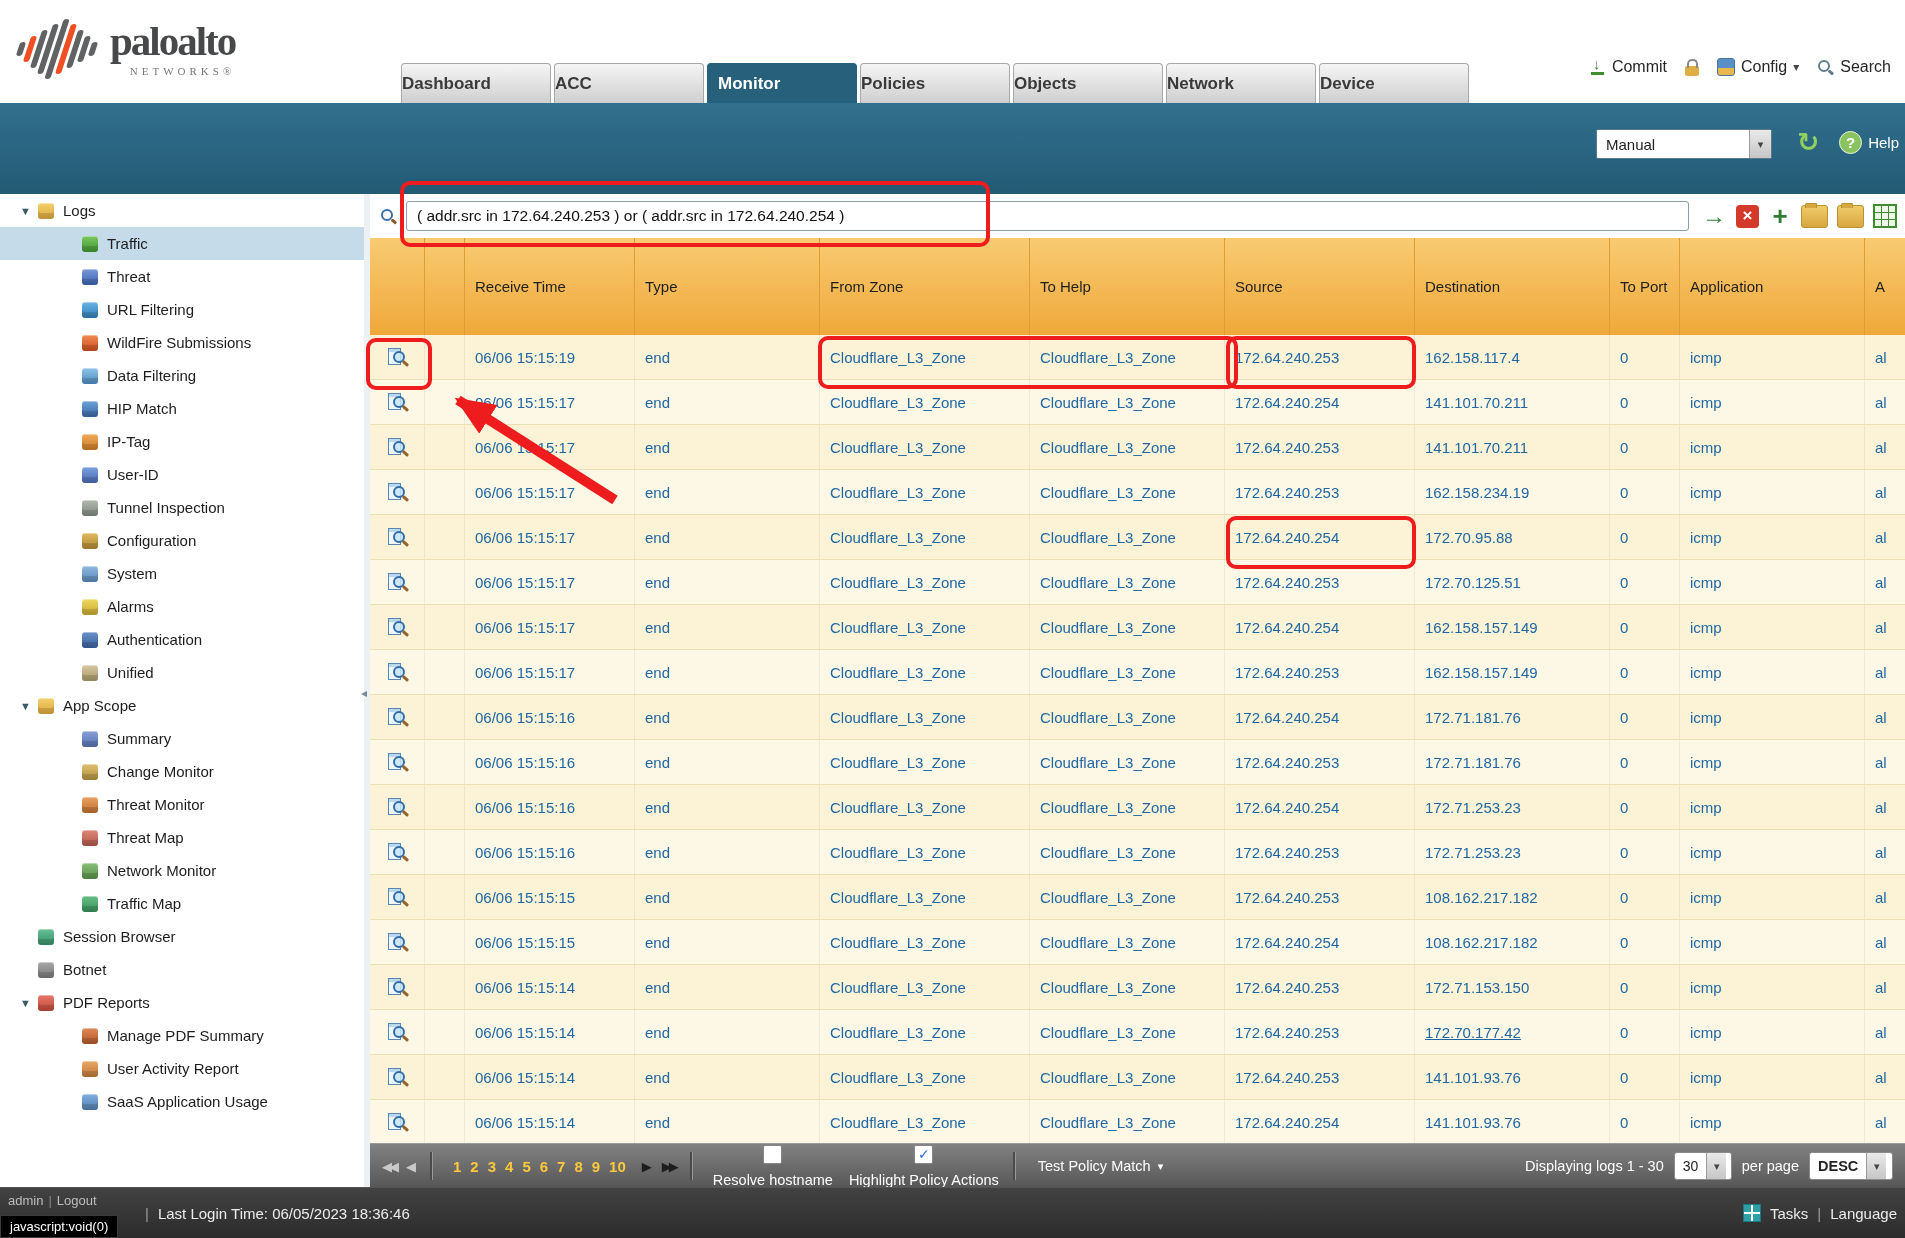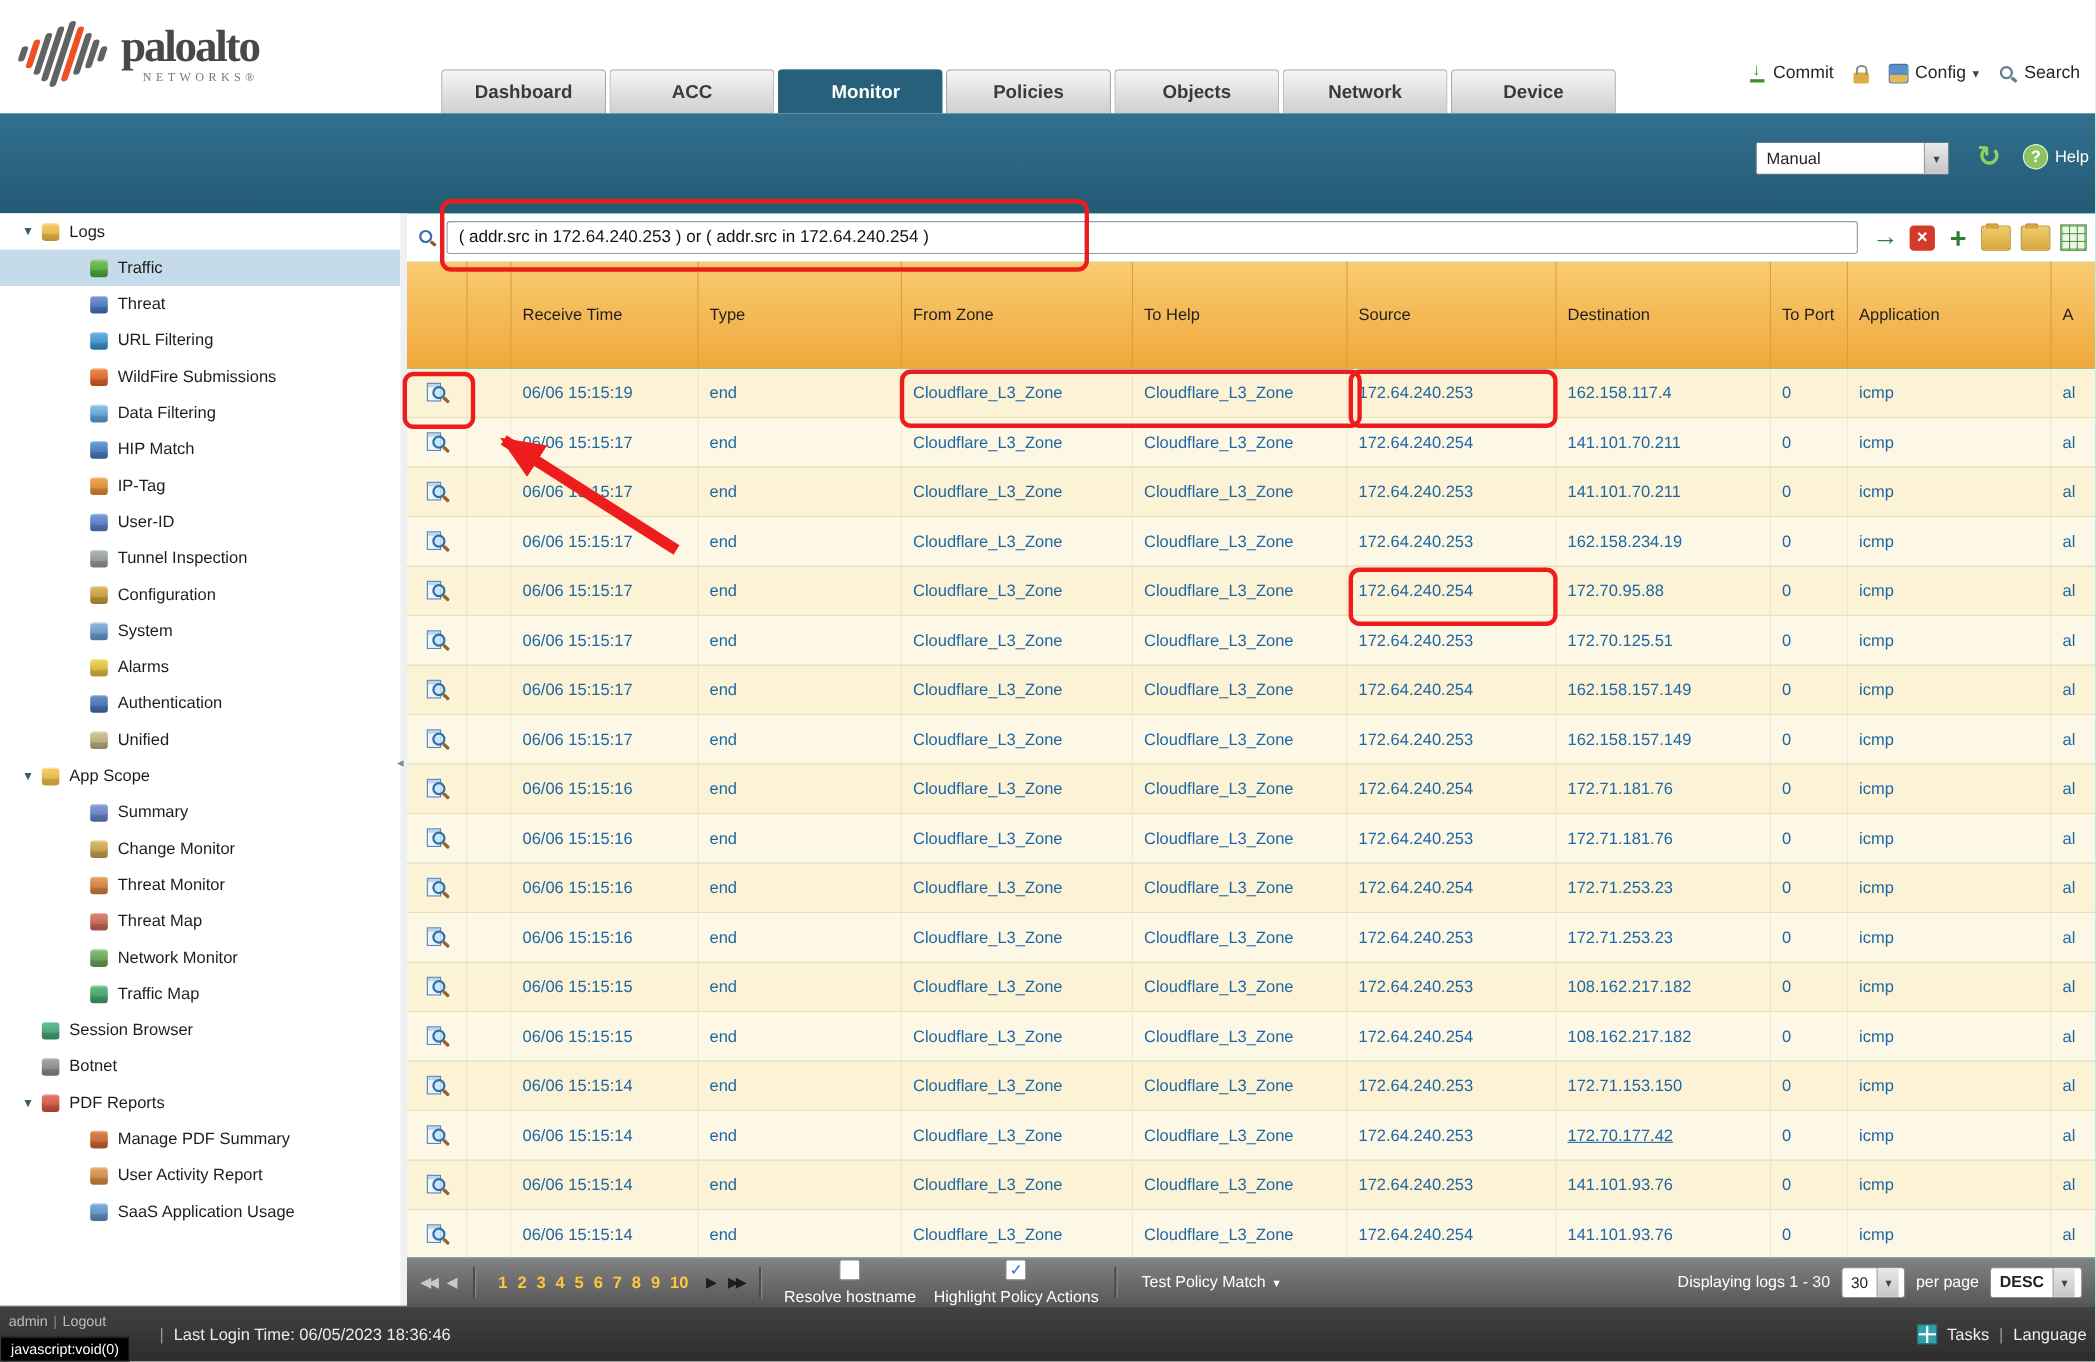--- a/index.html
+++ b/index.html
@@ -14,21 +14,21 @@
   .brandmark i:nth-child(1){height:14px}.brandmark i:nth-child(2){height:26px;background:#f04e23}
   .brandmark i:nth-child(3){height:38px}.brandmark i:nth-child(4){height:50px}
   .brandmark i:nth-child(5){height:60px}.brandmark i:nth-child(6){height:50px;background:#f04e23}
   .brandmark i:nth-child(7){height:38px}.brandmark i:nth-child(8){height:26px}
   .brandmark i:nth-child(9){height:14px}
   .brandtext{margin-left:14px;display:flex;flex-direction:column;font-family:Liberation Serif, serif;}
   .brand-main{font-size:41px;font-weight:bold;color:#47484a;letter-spacing:-2px;line-height:1;}
   .brand-sub{font-size:11px;letter-spacing:4px;color:#77787a;text-align:right;margin-top:3px;}
 
   .tabs{position:absolute;left:401px;bottom:0;display:flex;}
-  .tab{width:150px;height:40px;line-height:40px;text-align:center;font-size:17px;font-weight:bold;color:#3a3a3a;
+  .tab{width:150px;height:40px;line-height:40px;text-align:left;font-size:17px;font-weight:bold;color:#3a3a3a;
        background:linear-gradient(#f5f5f5,#cfcfcf);border:1px solid #a8a8a8;border-bottom:none;
        border-radius:4px 4px 0 0;margin-right:3px;box-sizing:border-box;cursor:pointer;}
   .tab.active{background:#27607a;border-color:#27607a;color:#fff;padding-left:10px;}
 
   .hdr-actions{position:absolute;right:14px;top:58px;display:flex;align-items:center;gap:18px;font-size:16px;color:#262626;}
   .hdr-item{display:flex;align-items:center;gap:6px;cursor:pointer;}
   .commit-ico{position:relative;width:16px;height:16px;display:inline-block;}
   .commit-ico::before{content:'↓';position:absolute;left:3px;top:-4px;color:#3e8e2f;font-weight:bold;font-size:15px;}
   .commit-ico::after{content:'';position:absolute;left:1px;bottom:0;width:13px;height:3px;background:#3e8e2f;}
   .lock-ico{position:relative;width:14px;height:10px;background:#dcae44;border-radius:2px;margin-top:8px;display:inline-block;}
@@ -74,21 +74,21 @@
   .ic-map1{background:linear-gradient(#e08878,#b05848)}.ic-chart3{background:linear-gradient(#88c078,#589048)}
   .ic-map2{background:linear-gradient(#68c088,#389058)}.ic-session{background:linear-gradient(#68c098,#389068)}
   .ic-botnet{background:linear-gradient(#a8a8a8,#787878)}.ic-pdf{background:linear-gradient(#e87868,#c04838)}
   .ic-pdf2{background:linear-gradient(#e08858,#b05828)}.ic-uar{background:linear-gradient(#e8a868,#c07838)}
   .ic-saas{background:linear-gradient(#80b0e0,#5080b0)}
 
   .splitter{position:absolute;left:364px;top:194px;width:6px;bottom:50px;background:#eef1f3;border-right:1px solid #c9d2d8;}
   .splitter-handle{position:absolute;top:492px;left:-3px;font-size:12px;color:#7a8a94;}
 
   
-  .main{position:absolute;left:370px;top:194px;right:0;bottom:50px;background:#14b8a6;display:flex;flex-direction:column;overflow:hidden;}
+  .main{position:absolute;left:370px;top:194px;right:0;bottom:50px;background:#000000;display:flex;flex-direction:column;overflow:hidden;}
   .filter-row{height:44px;flex:none;display:flex;align-items:center;background:#fff;padding-left:10px;}
   .filter-input{margin-left:9px;flex:1;height:30px;border:1px solid #8aa0ae;border-radius:3px;font-size:15.5px;color:#111;
                 padding:0 10px;font-family:inherit;box-sizing:border-box;}
   .fgroup{display:flex;align-items:center;gap:9px;margin:0 8px 0 12px;}
   .fbtn{display:flex;align-items:center;justify-content:center;cursor:pointer;}
   .fbtn.apply{color:#2e7d32;font-size:24px;font-weight:bold;width:26px;}
   .fbtn.clear{width:23px;height:23px;background:#d33a2a;color:#fff;border-radius:4px;font-size:17px;font-weight:bold;}
   .fbtn.add{color:#2e7d32;font-size:26px;font-weight:bold;width:24px;}
   .fbtn.save,.fbtn.load{width:25px;height:21px;background:linear-gradient(#f0cc6a,#d8a640);border:1px solid #b8922a;border-radius:3px;position:relative;}
   .fbtn.save::after,.fbtn.load::after{content:'';position:absolute;left:3px;top:-3px;width:10px;height:4px;background:#d8a640;border:1px solid #b8922a;border-bottom:none;border-radius:2px 2px 0 0;}

